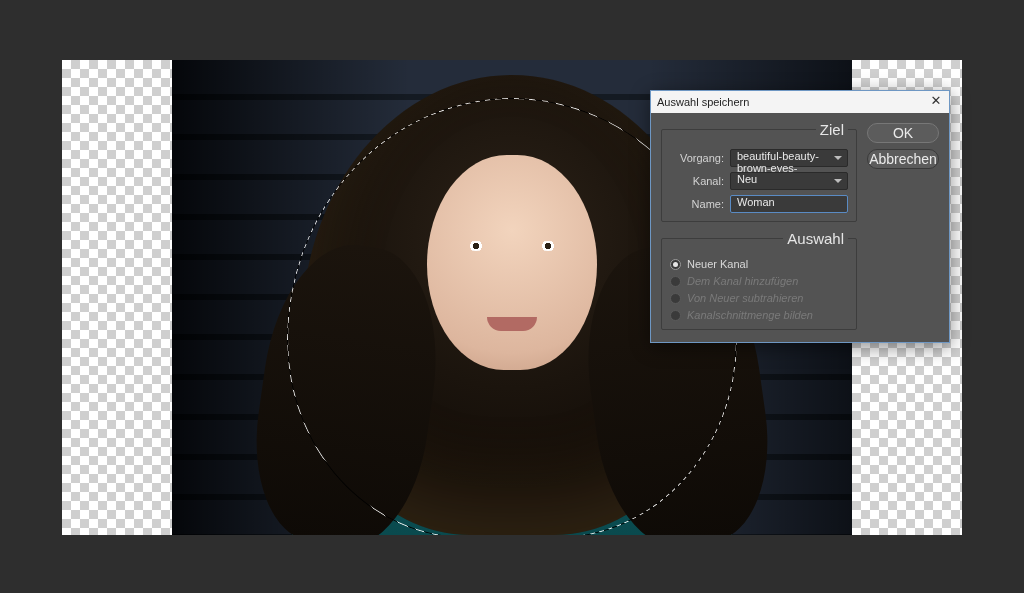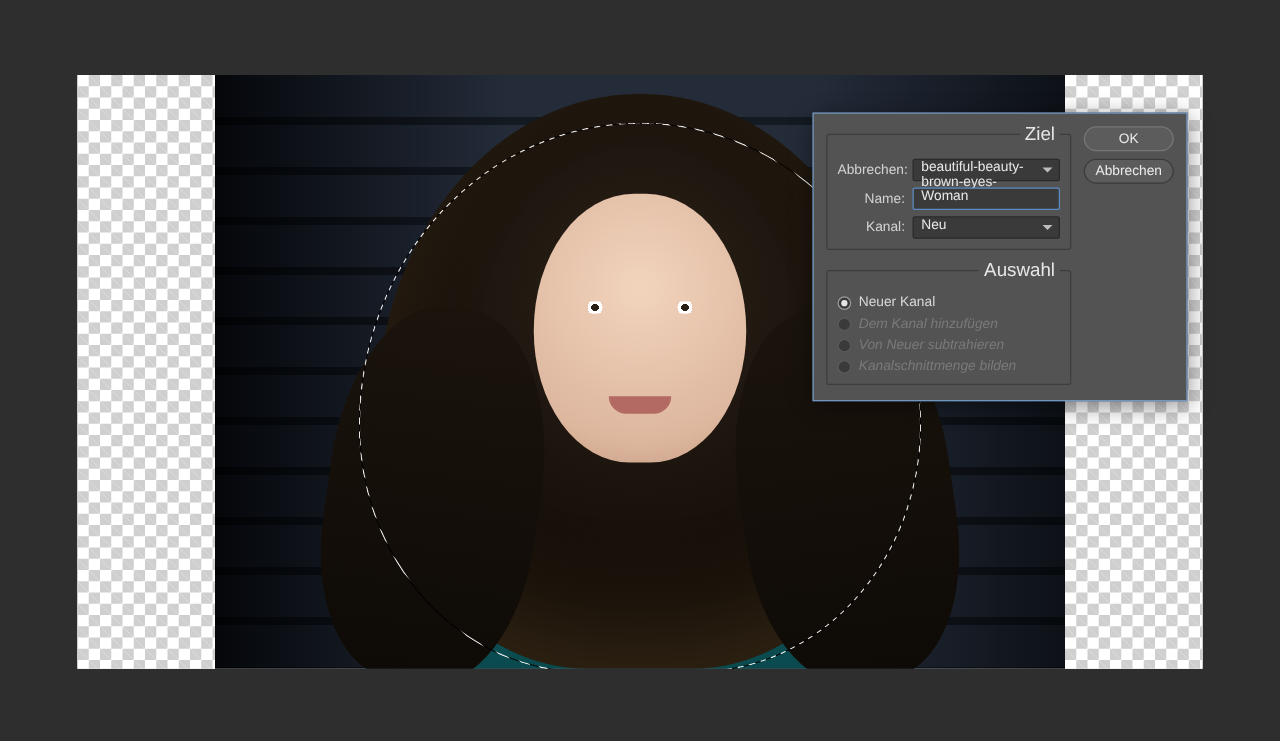--- a/index.html
+++ b/index.html
@@ -178,21 +178,21 @@
     border:1px solid #9a9a9a; background:#3a3a3a; position:relative; flex:0 0 11px;
   }
   .radio.checked::after{
     content:""; position:absolute; left:2px; top:2px; width:5px; height:5px;
     border-radius:50%; background:#e6e6e6;
   }
   .radio.disabled{ border-color:#5a5a5a; }
   .btn{
     height:20px; border:1px solid #3a3a3a; border-radius:10px;
     background:#5c5c5c; color:#eaeaea;
-    text-align:center; line-height:18px; font-size:11px;
+    text-align:center; line-height:18px; font-size:14px;
     cursor:pointer;
   }
   .btn.primary{ border-color:#777; }
 </style>
 </head>
 <body>
 
 <div class="canvas-wrap">
   <div class="checker left"></div>
   <div class="checker right"></div>
@@ -203,43 +203,47 @@
       <div class="hair"></div>
       <div class="face">
         <div class="mouth"></div>
       </div>
     </div>
     <div class="marquee"></div>
   </div>
 </div>
 
 <div class="dialog">
+  <div class="titlebar">
+    <span>Auswahl speichern</span>
+    <span class="close">✕</span>
+  </div>
   <div class="body">
     <div class="left-col">
       <fieldset>
         <legend>Ziel</legend>
 
         <div class="row">
-          <span class="lbl">Abbrechen:</span>
+          <span class="lbl">Vorgang:</span>
           <div class="select">
             <span>beautiful-beauty-brown-eyes-1065…</span>
+          </div>
+        </div>
+
+        <div class="row">
+          <span class="lbl">Kanal:</span>
+          <div class="select">
+            <span>Neu</span>
           </div>
         </div>
 
         <div class="row">
           <span class="lbl">Name:</span>
           <div class="input focused">
             <span>Woman</span>
-          </div>
-        </div>
-
-        <div class="row">
-          <span class="lbl">Kanal:</span>
-          <div class="select">
-            <span>Neu</span>
           </div>
         </div>
       </fieldset>
 
       <fieldset>
         <legend>Auswahl</legend>
 
         <div class="radio-row">
           <span class="radio checked"></span>
           <span>Neuer Kanal</span>

